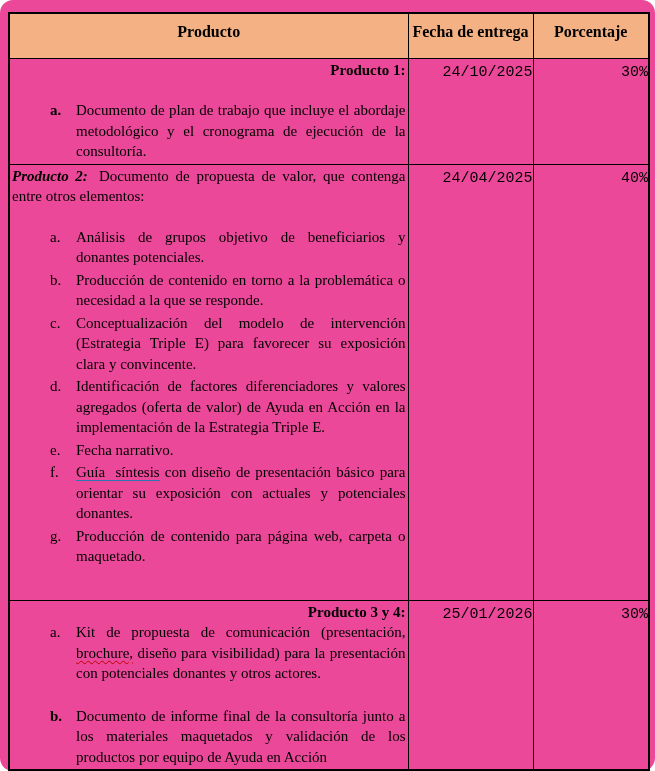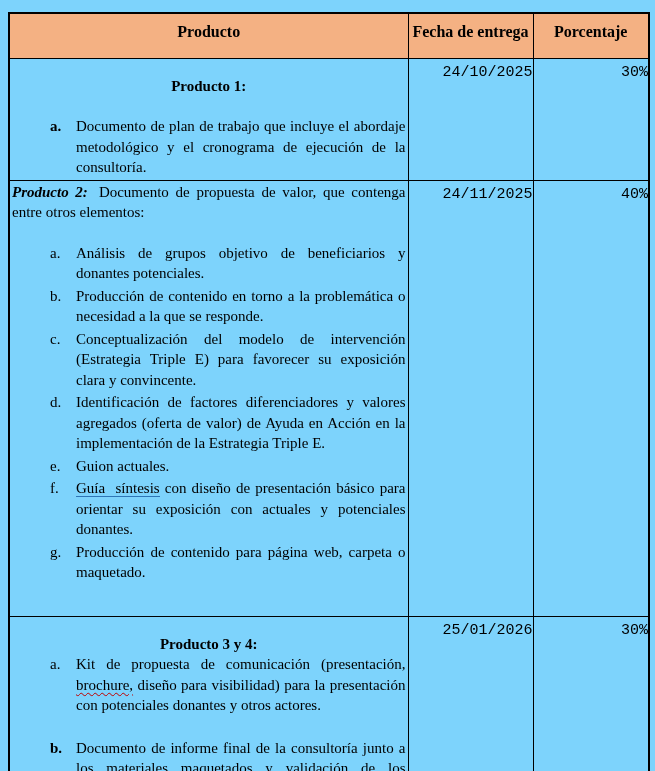--- a/index.html
+++ b/index.html
@@ -12,21 +12,22 @@
   html, body {
     background: #ffffff;
     width: 655px;
     font-family: "Liberation Serif", "DejaVu Serif", serif;
     color: #000000;
   }
   .page {
     position: relative;
     width: 655px;
     height: 771px;
-    background: #7dd3fc;
+    background: #ec4899;
+    border-radius: 13px;
   }
   table.doc-table {
     position: absolute;
     left: 8px;
     top: 12px;
     width: 640px;
     border-collapse: collapse;
     table-layout: fixed;
     border: 2px solid var(--border-color);
     font-size: 15px;
@@ -45,21 +46,21 @@
     text-align: center;
     padding-top: 6px;
     height: 45px;
   }
   .cell-producto { padding: 1px 2px 0 2px; }
   .cell-date, .cell-pct {
     text-align: right;
     padding-top: 4px;
     font-family: Liberation Mono, monospace;
   }
-  .p-title { text-align: center; margin-top: 16px; }
+  .p-title { text-align: right; }
   .p-just { text-align: justify; text-align-last: left; }
   .b { font-weight: bold; }
   .title-bold-gap { margin-right: 11px; font-style: italic; }
   .spacer-line { height: 20px; }
   .li {
     display: flex;
     padding-left: 38px;
     margin-bottom: 2px;
   }
   .li .marker {
@@ -145,33 +146,33 @@
           <div class="li">
             <span class="marker">c.</span>
             <span class="li-text">Conceptualización del modelo de intervención (Estrategia Triple E) para favorecer su exposición clara y convincente.</span>
           </div>
           <div class="li">
             <span class="marker">d.</span>
             <span class="li-text">Identificación de factores diferenciadores y valores agregados (oferta de valor) de Ayuda en Acción en la implementación de la Estrategia Triple E.</span>
           </div>
           <div class="li">
             <span class="marker">e.</span>
-            <span class="li-text">Guion actuales.</span>
+            <span class="li-text">Fecha narrativo.</span>
           </div>
           <div class="li">
             <span class="marker">f.</span>
             <span class="li-text"><span class="u-grammar">Guía  síntesis</span><span> con diseño de presentación básico para orientar su exposición con actuales y potenciales donantes.</span></span>
           </div>
           <div class="li">
             <span class="marker">g.</span>
             <span class="li-text">Producción de contenido para página web, carpeta o maquetado.</span>
           </div>
         </td>
         <td class="cell-date">
-          <span>24/11/2025</span>
+          <span>24/04/2025</span>
         </td>
         <td class="cell-pct">
           <span>40%</span>
         </td>
       </tr>
 
       <tr class="row-3">
         <td class="cell-producto">
           <p class="p-title">
             <span class="b">Producto 3 y 4:</span>

